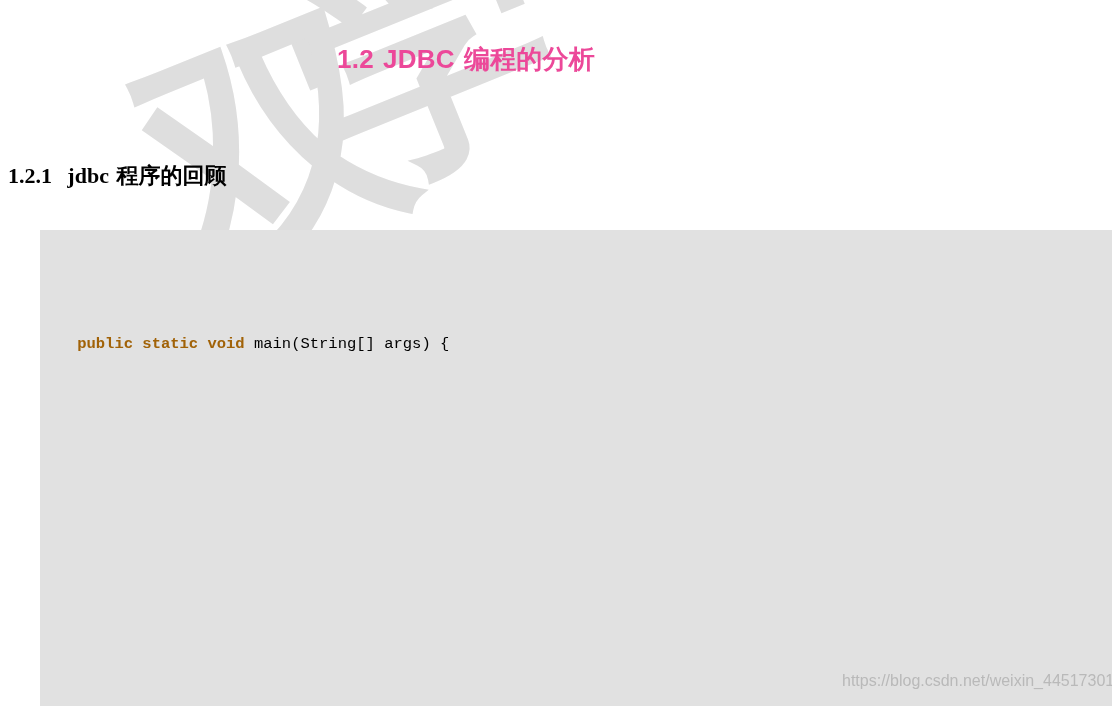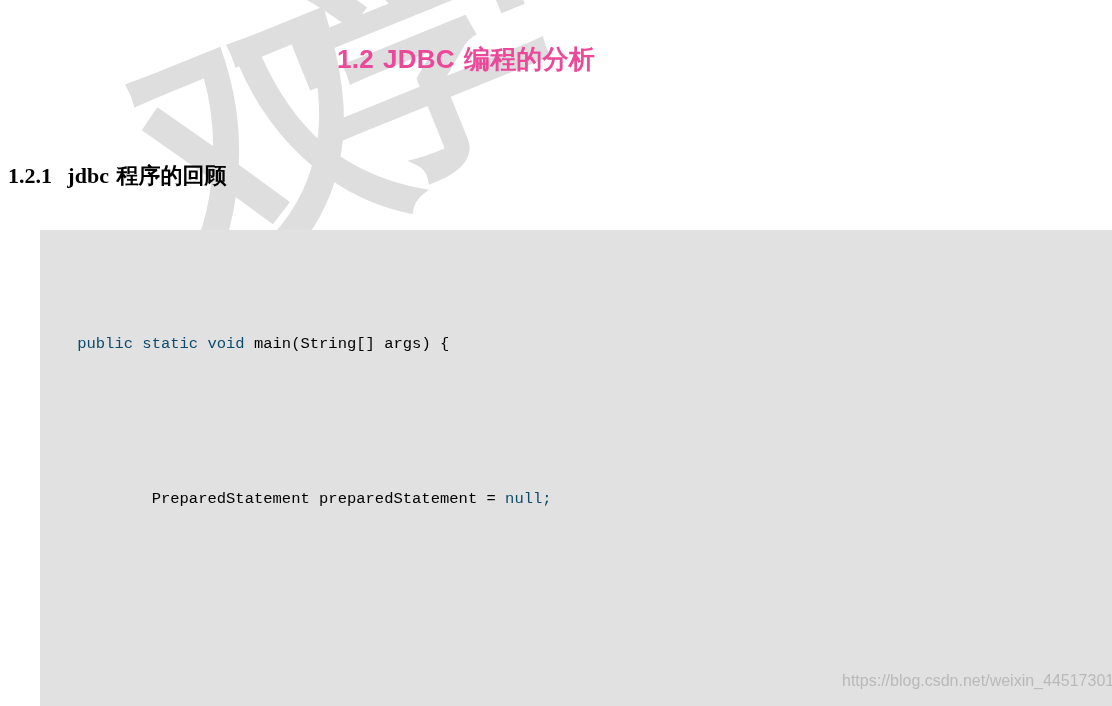--- a/index.html
+++ b/index.html
@@ -107,21 +107,21 @@
     line-height: 31px;
     color: #000000;
     white-space: pre;
     margin: 0;
     padding: 0;
   }
   .ln {
     white-space: pre;
     height: 31px;
   }
-  .kw   { color: #0c4a6e; font-weight: 400; }
+  .kw   { color: #a16207; font-weight: 700; }
   .pl   { color: #000000; text-align: right; }
 
   
   .csdn {
     position: absolute;
     left: 842px;
     top: 672px;
     font-family: "Liberation Sans", sans-serif;
     font-size: 16px;
     color: #b9b9b9;
@@ -146,21 +146,20 @@
     <div class="h1"><span class="lat">1.2</span>&nbsp;<span class="lat">JDBC</span>&nbsp;<span>编程的分析</span></div>
 
     <div class="h2"><span class="num">1.2.1</span>&nbsp;&nbsp;<span class="lat">jdbc</span>&nbsp;<span>程序的回顾</span></div>
 
     <div class="codeblock">
       <div class="code">
 
         <div class="ln">    <span class="kw">public static void</span><span class="pl"> main(String[] args) {</span></div>
 
 
-        <div class="ln">            <span class="pl">PreparedStatement preparedStatement = </span><span class="kw">null</span><span class="kw">;</span></div>
 
         <div class="ln">            </div>
 
         
 
         
 
         
 
         

